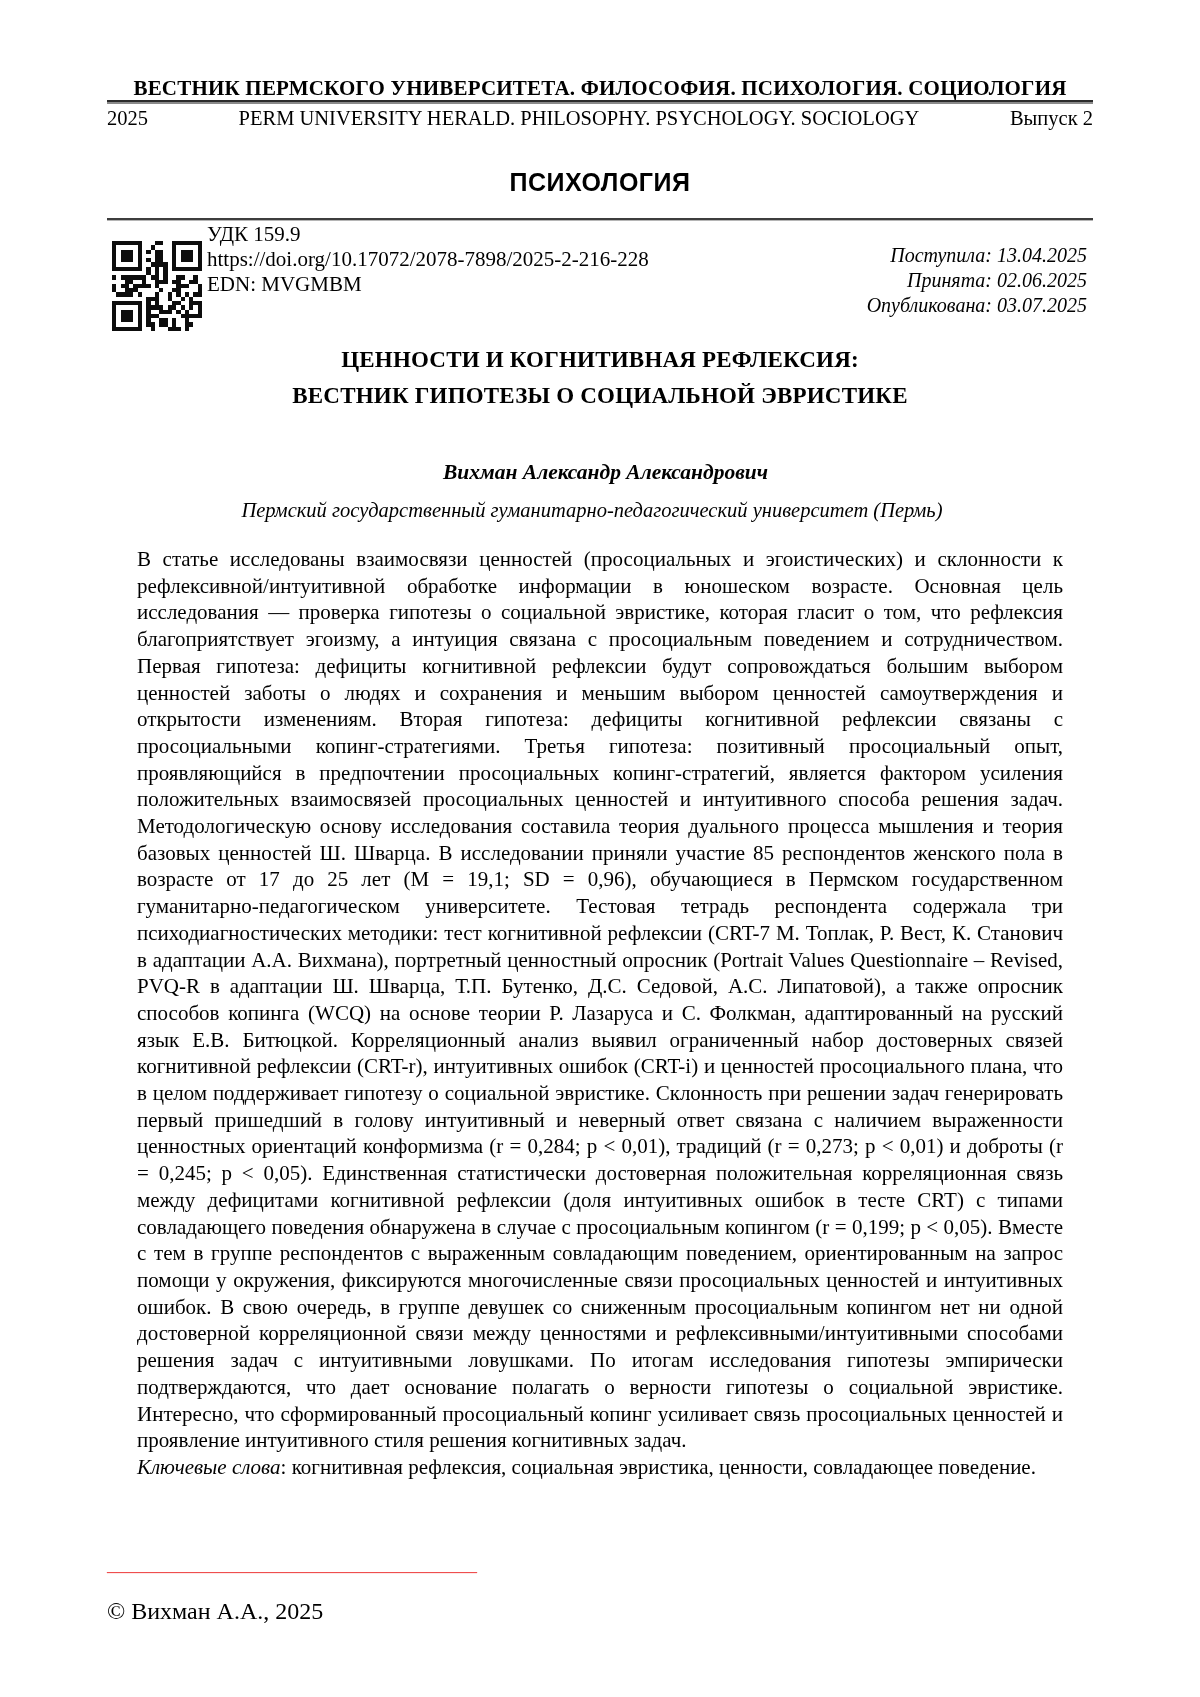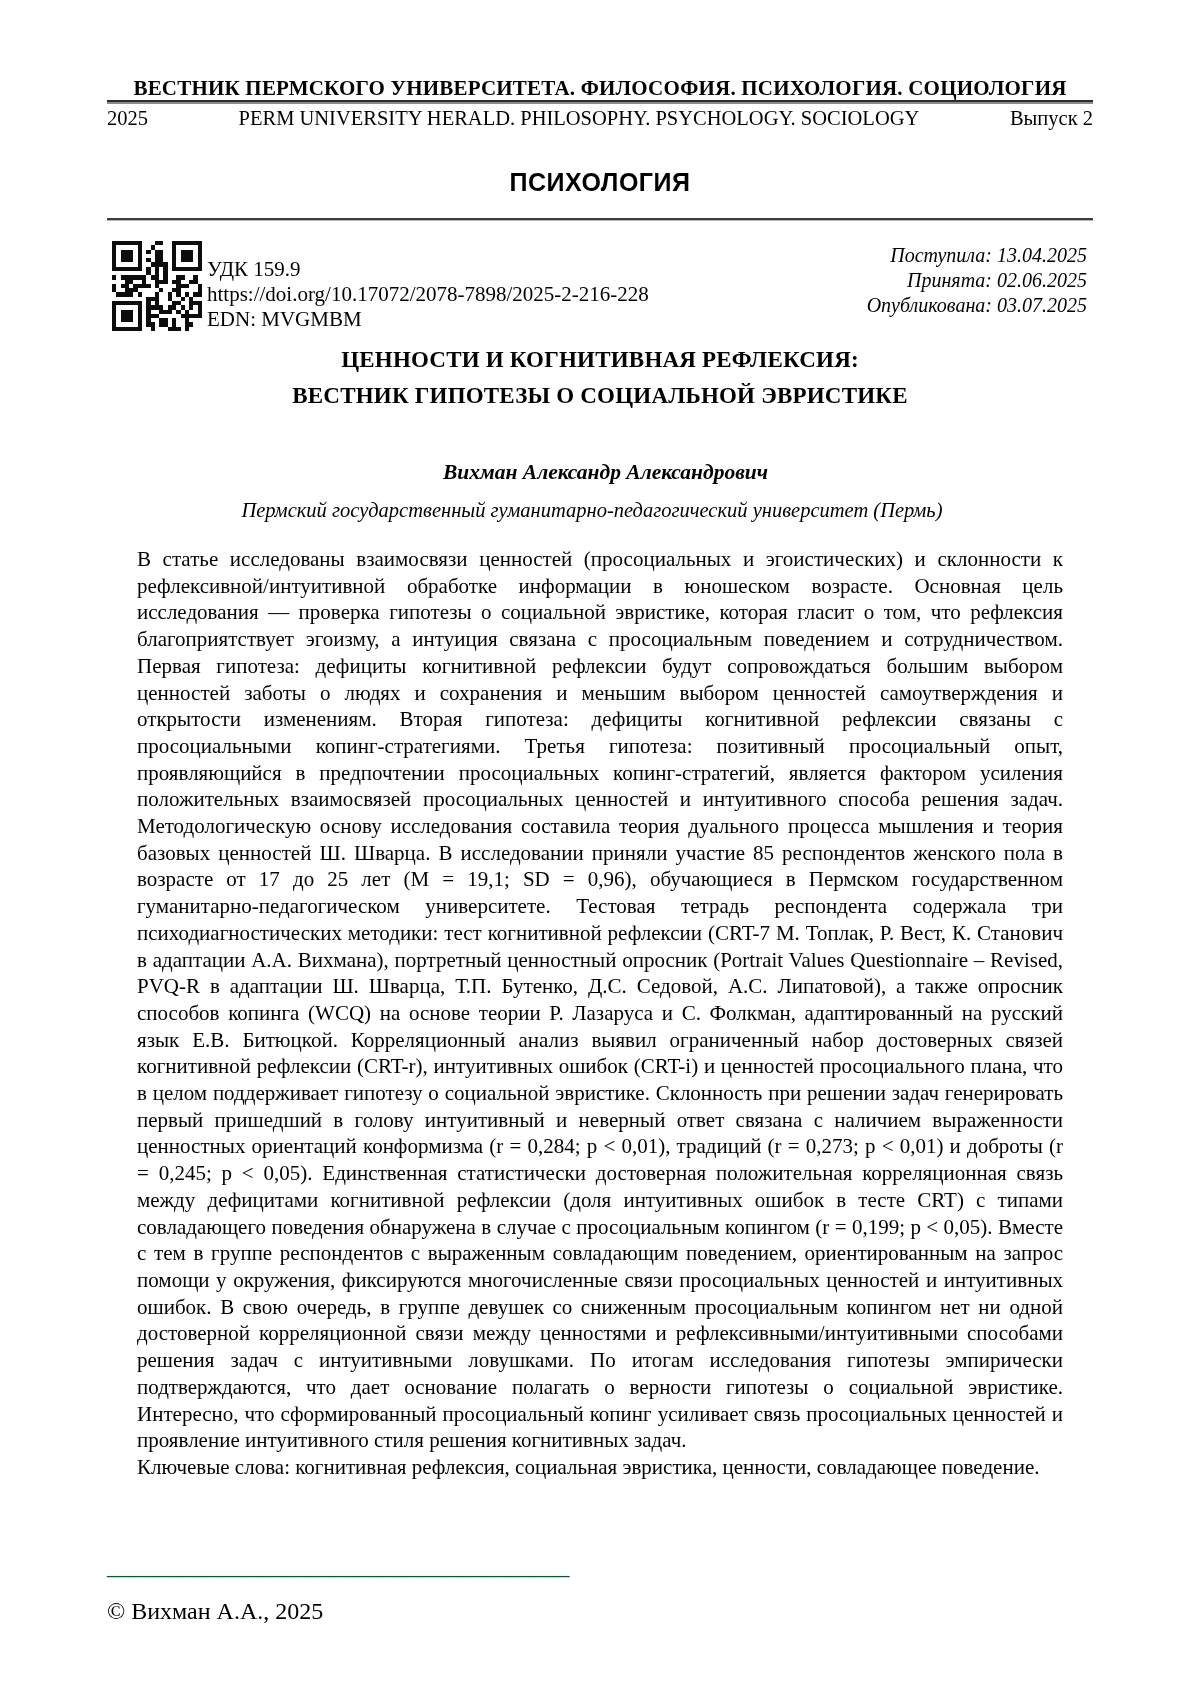--- a/index.html
+++ b/index.html
@@ -33,21 +33,21 @@
   }
   .thin-rule {
     position: absolute; top: 218px; left: 107px; right: 107px; height: 2px;
     background: #3d3d3d; box-shadow: 0 1px 0 #b5b5b5;
   }
   .qr {
     position: absolute; top: 241px; left: 112px; width: 90px; height: 90px;
   }
   .qr svg { width: 100%; height: 100%; shape-rendering: crispEdges; fill: #0d0d0d; }
   .udk-block {
-    position: absolute; top: 257px; left: 207px;
+    position: absolute; top: 222px; left: 207px;
     font-size: 21px; line-height: 25px;
   }
   .dates-block {
     position: absolute; top: 243px; right: 113px;
     text-align: right; font-style: italic; font-size: 20px; line-height: 25px;
   }
   .article-title {
     position: absolute; top: 342px; left: 80px; right: 80px; margin: 0;
     text-align: center; font-weight: bold; font-size: 23px; line-height: 36px;
     letter-spacing: 0.2px;
@@ -60,24 +60,24 @@
   .affiliation {
     position: absolute; top: 499px; left: 0; right: 16px;
     text-align: center; font-style: italic; font-size: 20.5px;
   }
   .abstract-block {
     position: absolute; top: 546px; left: 137px; width: 926px;
     font-size: 21px; line-height: 26.7px; text-align: justify;
   }
   .abstract-block p { margin: 0; }
   .keywords-line { margin: 0; }
-  .kw-label { }
+  .kw-label { font-style: italic; }
   .footnote-rule {
     position: absolute; top: 1552px; left: 107px;
-    font-size: 25px; white-space: pre; color: #14532d;
+    font-size: 20px; white-space: pre; color: #ef4444;
   }
   .copyright {
     position: absolute; top: 1598px; left: 107px; font-size: 24px;
   }
 </style>
 </head>
 <body>
 
 <div class="page">
 

